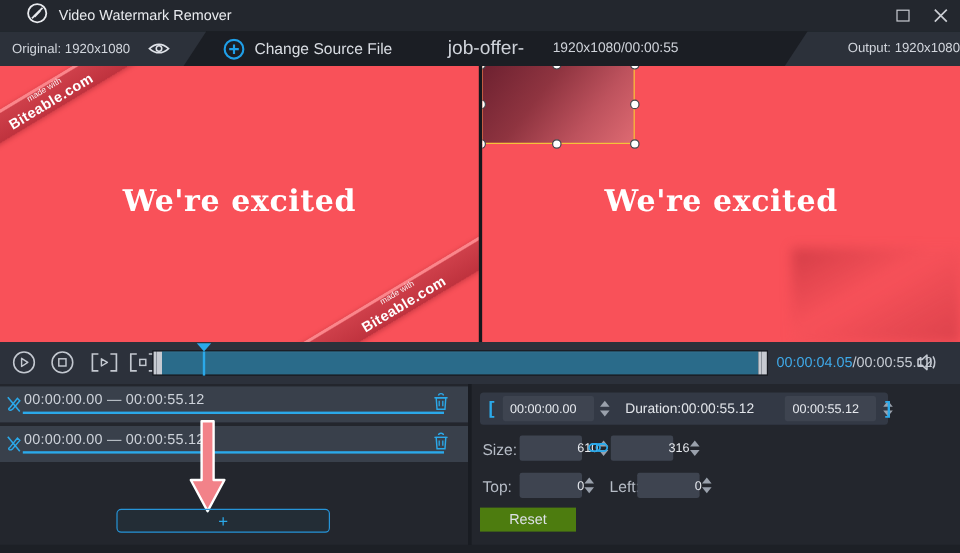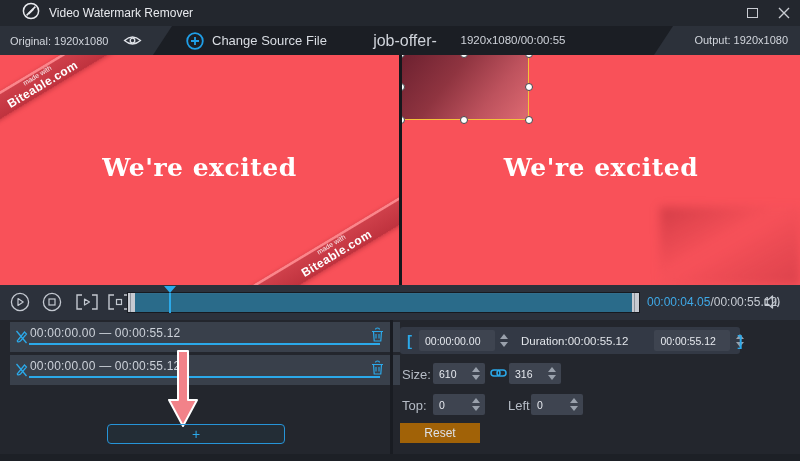--- a/index.html
+++ b/index.html
@@ -18,21 +18,21 @@
   .navbar { position:absolute; top:26px; left:0; width:800px; height:29px; background:#1b1e24; }
   .orig-tab { position:absolute; left:0; top:0; width:172px; height:29px; background:#2c313a;
               clip-path:polygon(0 0,172px 0,153px 29px,0 29px); display:flex; align-items:center; }
   .orig-label { margin-left:10px; font-size:11px; color:#d2d6dd; }
   .eye-wrap { margin-left:15px; display:flex; align-items:center; }
   .change-source { position:absolute; left:186px; top:0; height:29px; display:flex; align-items:center; gap:8px; cursor:pointer; }
   .cs-label { font-size:13px; color:#d9dde3; }
   .filename { position:absolute; left:340px; top:0; width:130px; height:29px; line-height:29px; text-align:center; font-size:16px; color:#cfd3da; }
   .res-dur { position:absolute; left:453px; top:0; width:120px; height:29px; line-height:29px; text-align:center; font-size:11.5px; color:#cfd3da; }
   .output-tab { position:absolute; right:0; top:0; width:146px; height:29px; background:#2c313a;
-                clip-path:polygon(19px 0,146px 0,146px 29px,0 29px); line-height:29px; text-align:right; padding-right:12px; font-size:11px; color:#d2d6dd; }
+                clip-path:polygon(19px 0,146px 0,146px 29px,0 29px); line-height:29px; text-align:right; font-size:11px; color:#d2d6dd; }
 
   
   .preview { position:absolute; top:55px; left:0; width:800px; height:230px; background:#f95159; }
   .video-pane { position:absolute; top:0; height:230px; overflow:hidden; background:#f95159; }
   .video-left { left:0; width:399px; }
   .video-right { left:402px; width:398px; }
   .preview-divider { position:absolute; left:399px; top:0; width:3px; height:230px; background:#15171c; }
   .caption { position:absolute; left:0; right:0; top:98px; text-align:center; font-family:"DejaVu Serif", serif; font-weight:bold; font-size:25px; color:#ffffff; letter-spacing:0.5px; }
   .ribbon { position:absolute; width:185px; height:24px; transform:rotate(-31deg);
             background:linear-gradient(180deg, rgba(255,255,255,0.30) 0px, rgba(255,255,255,0.30) 2px, rgba(203,62,73,0.92) 3px, rgba(183,46,58,0.88) 100%);
@@ -61,55 +61,55 @@
   .t-cap { width:7px; background:repeating-linear-gradient(90deg,#c7cad1 0 2px,#8d929b 2px 3px,#c7cad1 3px 5px); }
   .t-fill { flex:1; background:#2a6b8a; border-top:1px solid #316e8d; }
   .playhead-line { position:absolute; left:169px; top:8px; width:2px; height:20px; background:#2ba9ea; }
   .playhead-tri { position:absolute; left:164px; top:1px; width:0; height:0; border-left:6px solid transparent; border-right:6px solid transparent; border-top:7px solid #2ba9ea; cursor:pointer; }
   .time-display { position:absolute; left:647px; top:0; height:35px; line-height:35px; font-size:12px; white-space:nowrap; }
   .time-cur { color:#3fa9e8; } .time-sep, .time-tot { color:#c6cbd3; }
   .volume-wrap { position:absolute; left:763px; top:9px; cursor:pointer; }
 
   
   .bottom { position:absolute; top:320px; left:0; width:800px; height:141px; background:#23262d; }
-  .left-panel { position:absolute; left:10px; top:0; width:390px; height:122px; }
+  .left-panel { position:absolute; left:0; top:0; width:390px; height:122px; }
   .area-row { position:absolute; left:0; width:390px; height:30px; background:#39404b; }
   .row-1 { top:2px; } .row-2 { top:35px; }
   .row-pen { position:absolute; left:4px; top:6px; }
   .row-text { position:absolute; left:20px; top:4px; font-size:12px; color:#ccd1d9; letter-spacing:0.2px; }
   .row-trash { position:absolute; left:360px; top:4px; cursor:pointer; }
   .row-line { position:absolute; left:19px; width:351px; bottom:7px; height:2px; background:#2ba9ea; cursor:pointer; }
   .add-btn { position:absolute; left:97px; top:104px; width:178px; height:20px; border:1px solid #2694d8; border-radius:4px;
              color:#2ba9ea; font-size:12px; display:flex; align-items:center; justify-content:center; gap:7px;
              background:rgba(43,169,234,0.05); cursor:pointer; }
   .add-plus { font-size:14px; line-height:14px; }
   .arrow-annotation { position:absolute; left:153px; top:30px; }
   .divider-v { position:absolute; left:390px; top:0; width:3px; height:141px; background:#191c22; }
 
   .right-panel { position:absolute; left:393px; top:0; width:407px; height:141px; }
   .trim-group { position:absolute; left:7px; top:7px; width:340px; height:27px; background:#333945; border-radius:3px; display:flex; align-items:center; }
   .bracket { color:#2ba9ea; font-size:15px; font-weight:bold; margin:0 7px; }
   .spin-input { height:21px; background:#3e4450; border-radius:2px; display:flex; align-items:center; justify-content:space-between;gap:20px; }
   .si-time { width:76px; }
-  .si-num { position:absolute; width:52px; height:21px; background:#3e4450; border-radius:2px; display:flex; align-items:center; justify-content:space-between; }
+  .si-num { position:absolute; width:52px; height:21px; background:#3e4450; border-radius:2px; display:flex; align-items:center; justify-content:space-between;padding-left:42px; }
   .si-val { font-size:10.5px; color:#e6e9ee; padding-left:6px; white-space:nowrap; }
   .spinner { display:flex; flex-direction:column; gap:3px; padding-right:5px; cursor:pointer; }
   .arr-up { width:0; height:0; border-left:4px solid transparent; border-right:4px solid transparent; border-bottom:5px solid #9aa1ac; }
   .arr-dn { width:0; height:0; border-left:4px solid transparent; border-right:4px solid transparent; border-top:5px solid #9aa1ac; }
   .duration-label { font-size:11.5px; color:#e2e5ea; margin:0 26px; white-space:nowrap; }
   .prop-label { position:absolute; font-size:13px; color:#b6bcc6; }
   .lbl-size { left:9px; top:47px; }
   .lbl-top { left:9px; top:78px; }
   .lbl-left { left:115px; top:78px; }
   .inp-w { left:40px; top:43px; }
   .inp-h { left:116px; top:43px; }
   .inp-top { left:40px; top:74px; }
   .inp-left { left:138px; top:74px; }
   .chain-wrap { position:absolute; left:97px; top:46px; cursor:pointer; }
-  .reset-btn { position:absolute; left:7px; top:103px; width:80px; height:20px; background:#a16207; color:#dde1e7; font-size:12px;
+  .reset-btn { position:absolute; left:7px; top:103px; width:80px; height:20px; background:#4d7c0f; color:#dde1e7; font-size:12px;
                display:flex; align-items:center; justify-content:center; cursor:pointer; }
   .bottom-strip { position:absolute; left:0; bottom:0; width:800px; height:7px; background:#1d2026; }
 </style>
 </head>
 <body>
 
 <div class="app">
 
   <div class="titlebar">
     <span class="logo">

